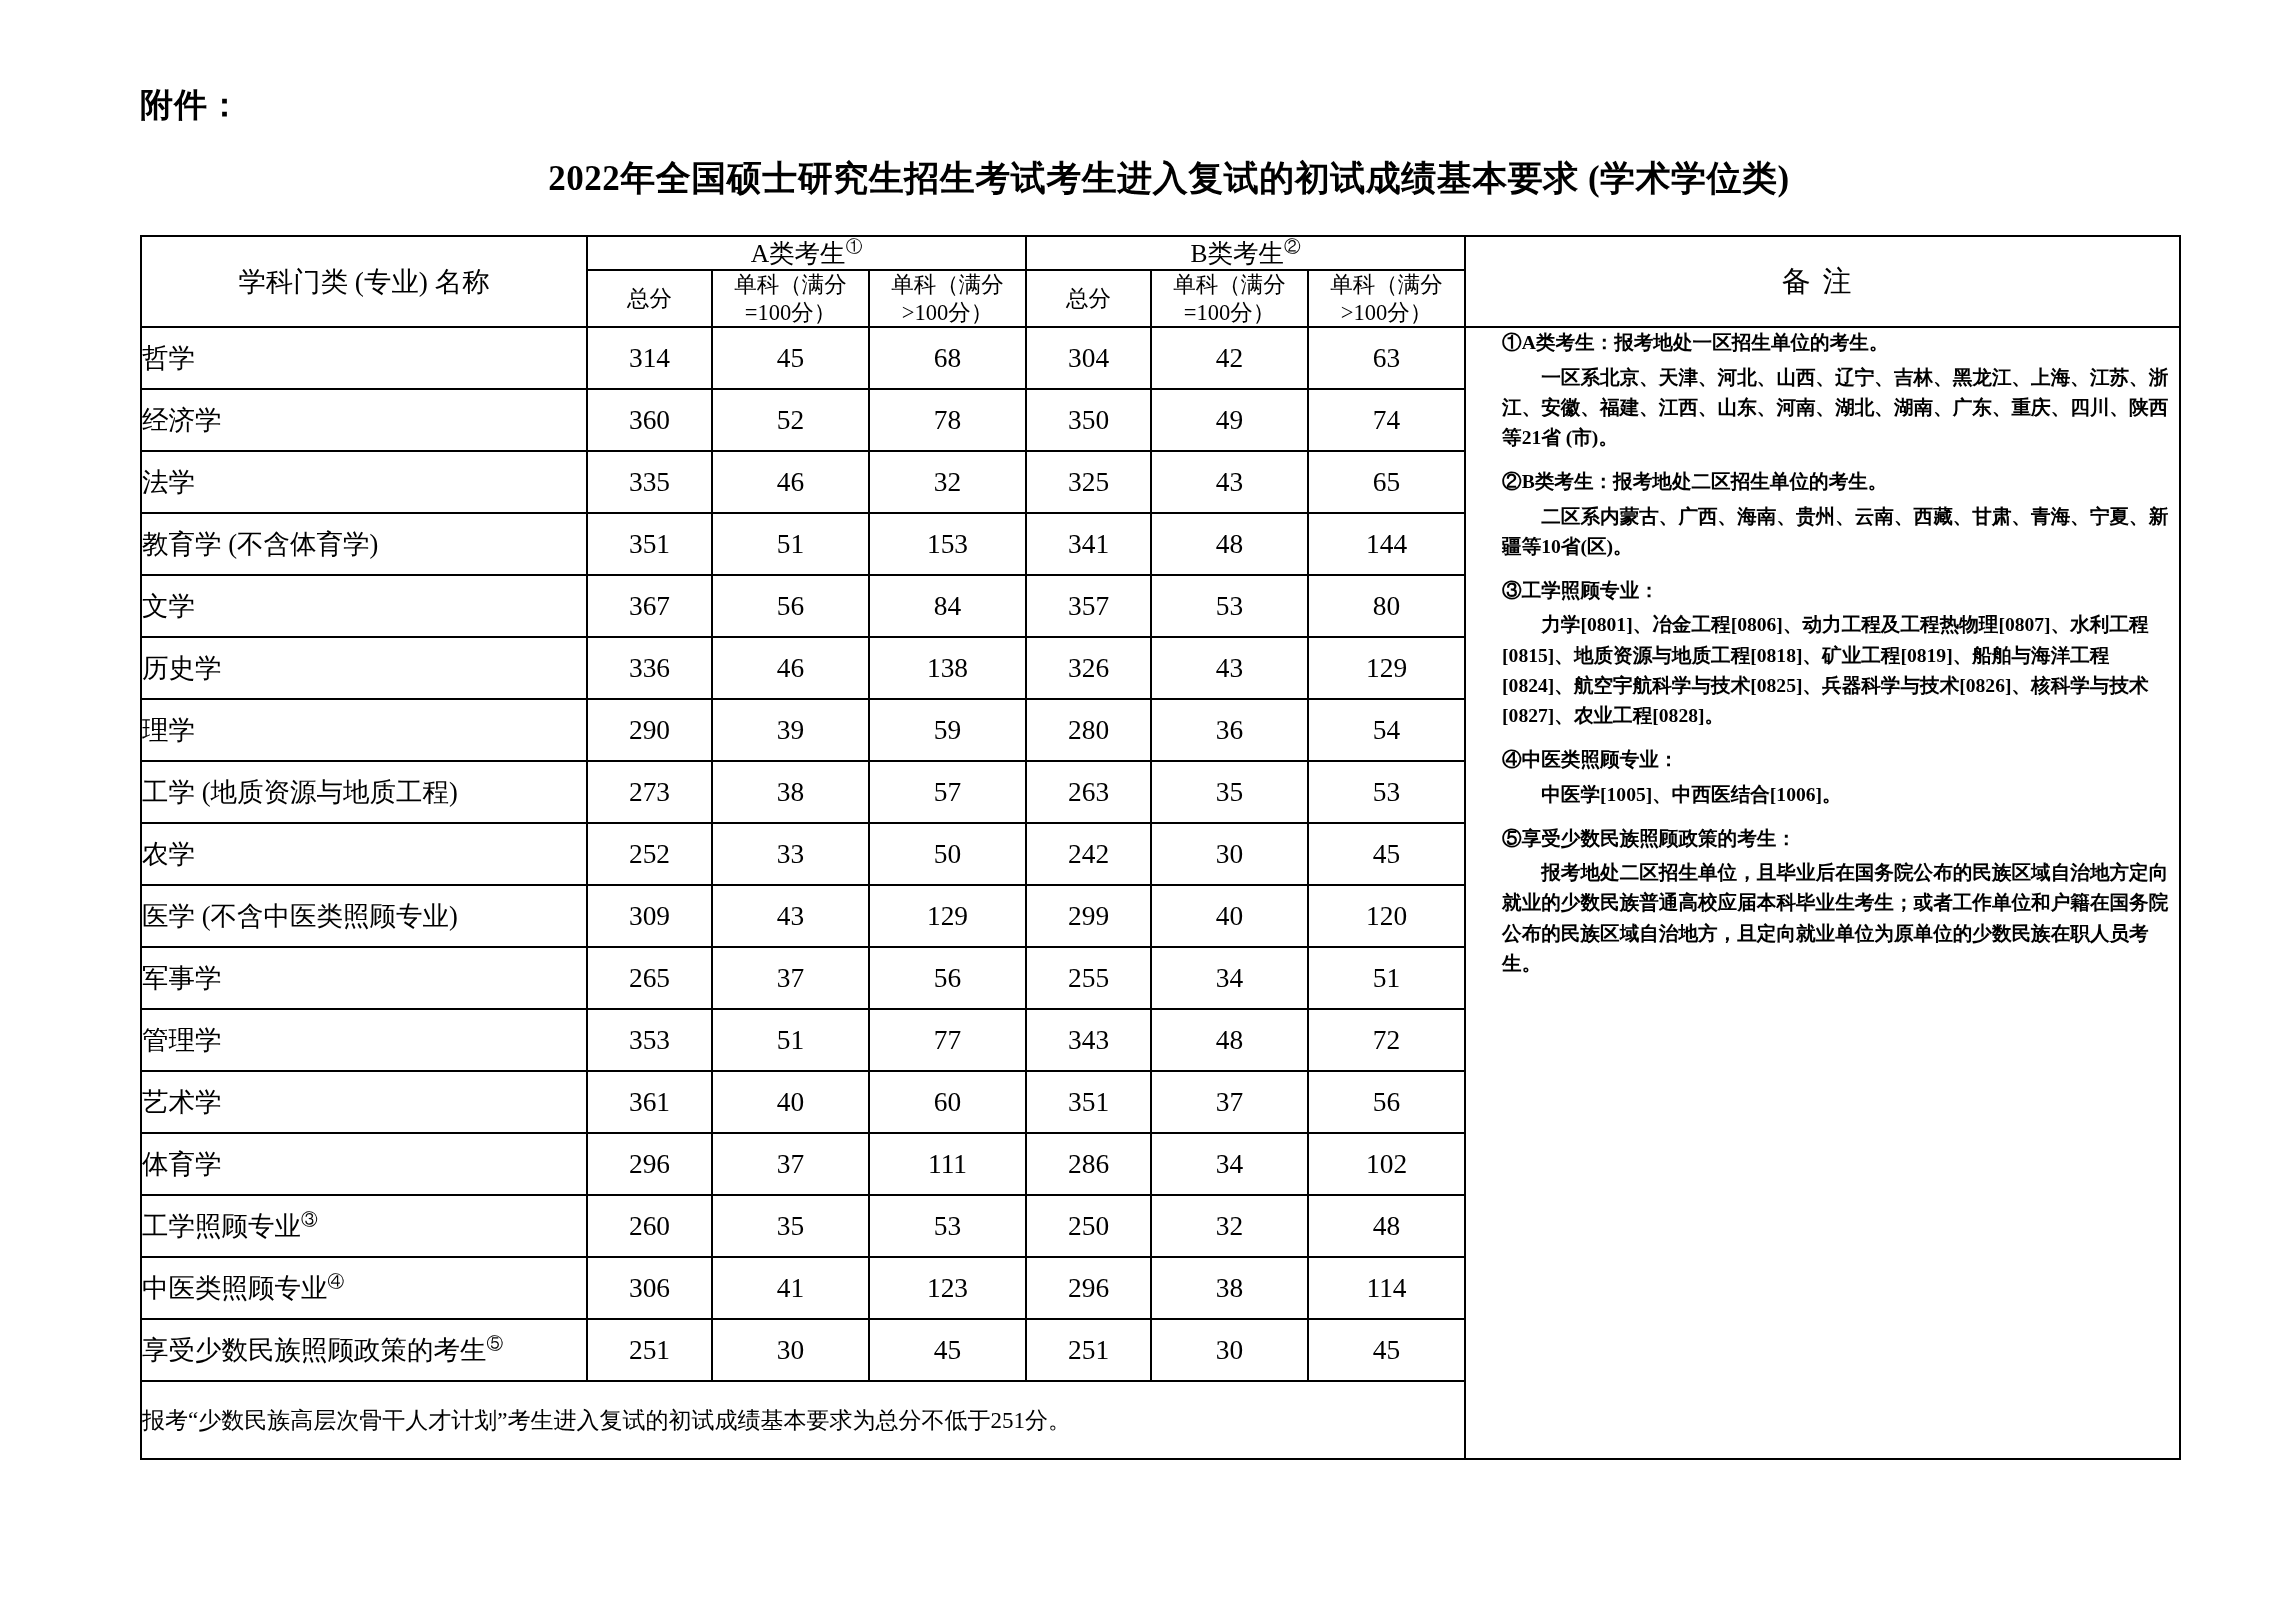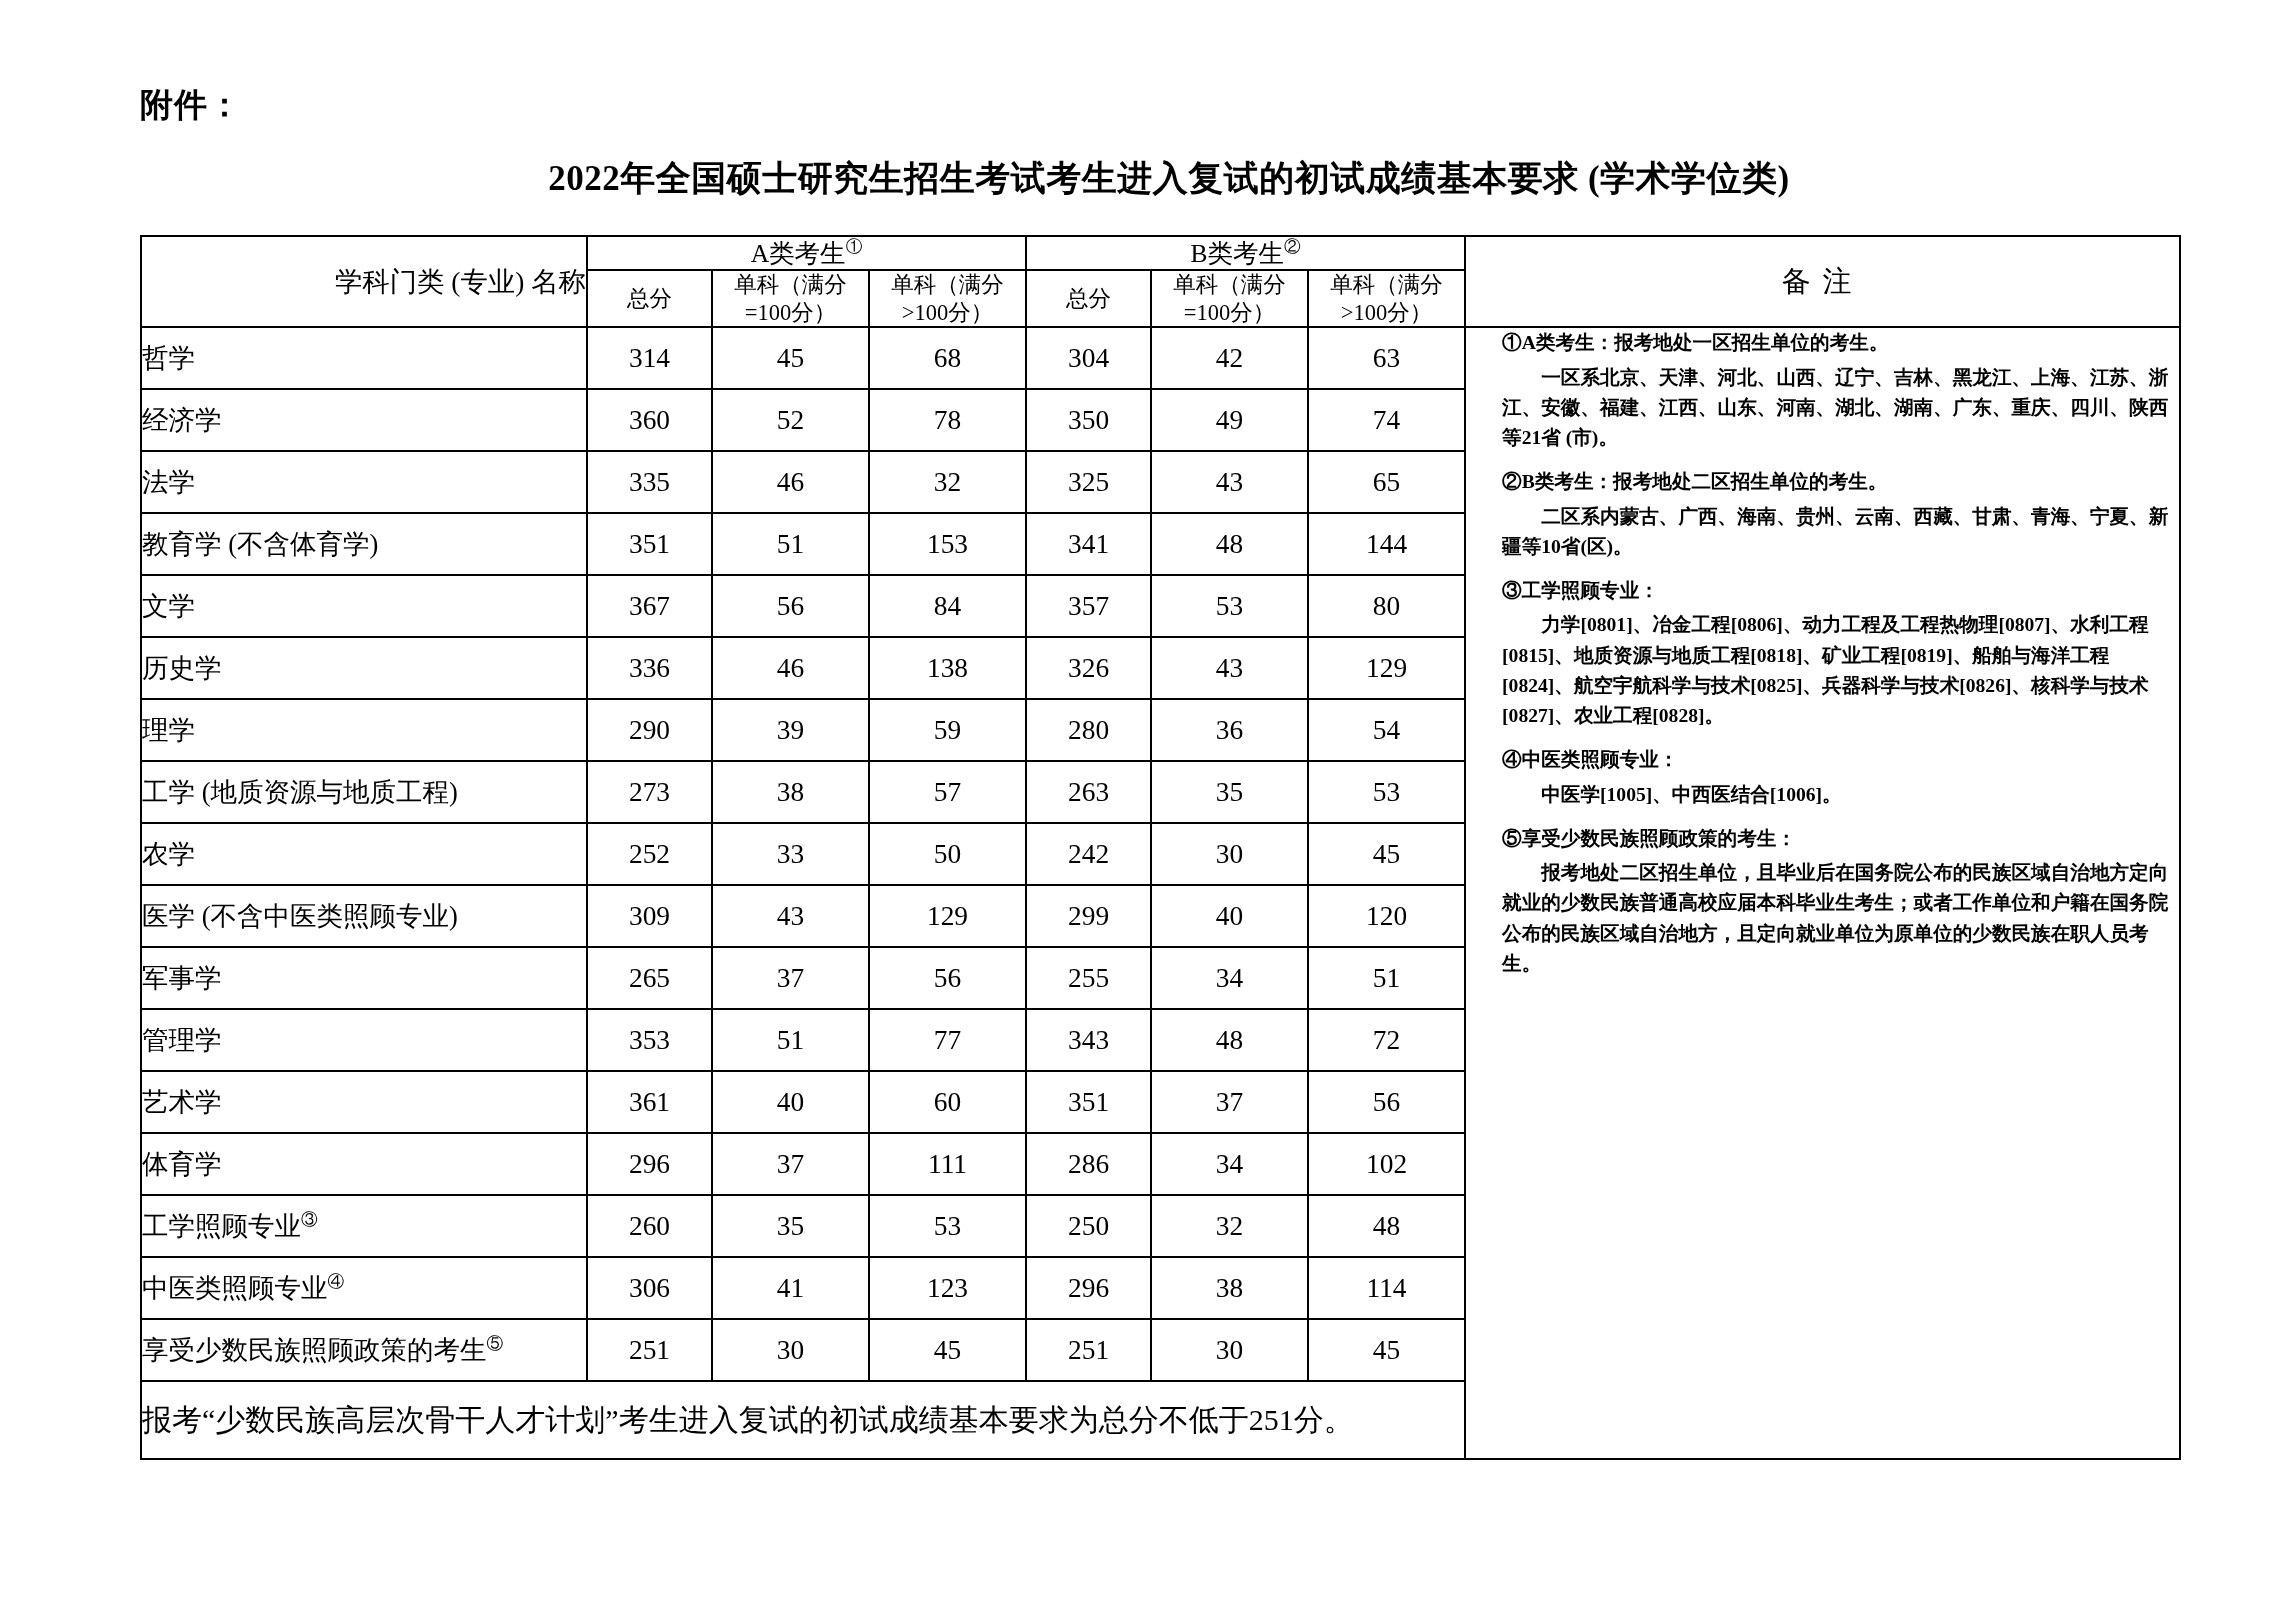--- a/index.html
+++ b/index.html
@@ -64,21 +64,21 @@
     padding: 5.9px 3.9px;
   }
   .hdr-sub {
     text-align: center;
     font-size: 22.5px;
     font-weight: bold;
     line-height: 1.22;
     padding: 5.9px 2px;
   }
   .hdr-discipline {
-    text-align: right;
+    text-align: center;
     font-size: 27.4px;
     font-weight: bold;
   }
   .hdr-remark {
     text-align: center;
     font-size: 29px;
     font-weight: bold;
     letter-spacing: 11.8px;
     margin-left: 45px;
   }
@@ -109,21 +109,21 @@
   }
   .remark-block p {
     margin: 0 0 13.7px 0;
     padding-left: 36px;
   }
   .remark-block p.indent {
     text-indent: 2em;
     margin-top: -9.8px;
   }
   .footnote-row td {
-    font-size: 30px;
+    font-size: 23px;
     font-weight: bold;
     padding: 21.6px 17.6px;
     height: 76px;
     margin-left: 44px;
   }
   
   col.c-name { width: 446px; }
   col.c-n1 { width: 125px; }
   col.c-n2 { width: 157px; }
   col.c-n3 { width: 157px; }

